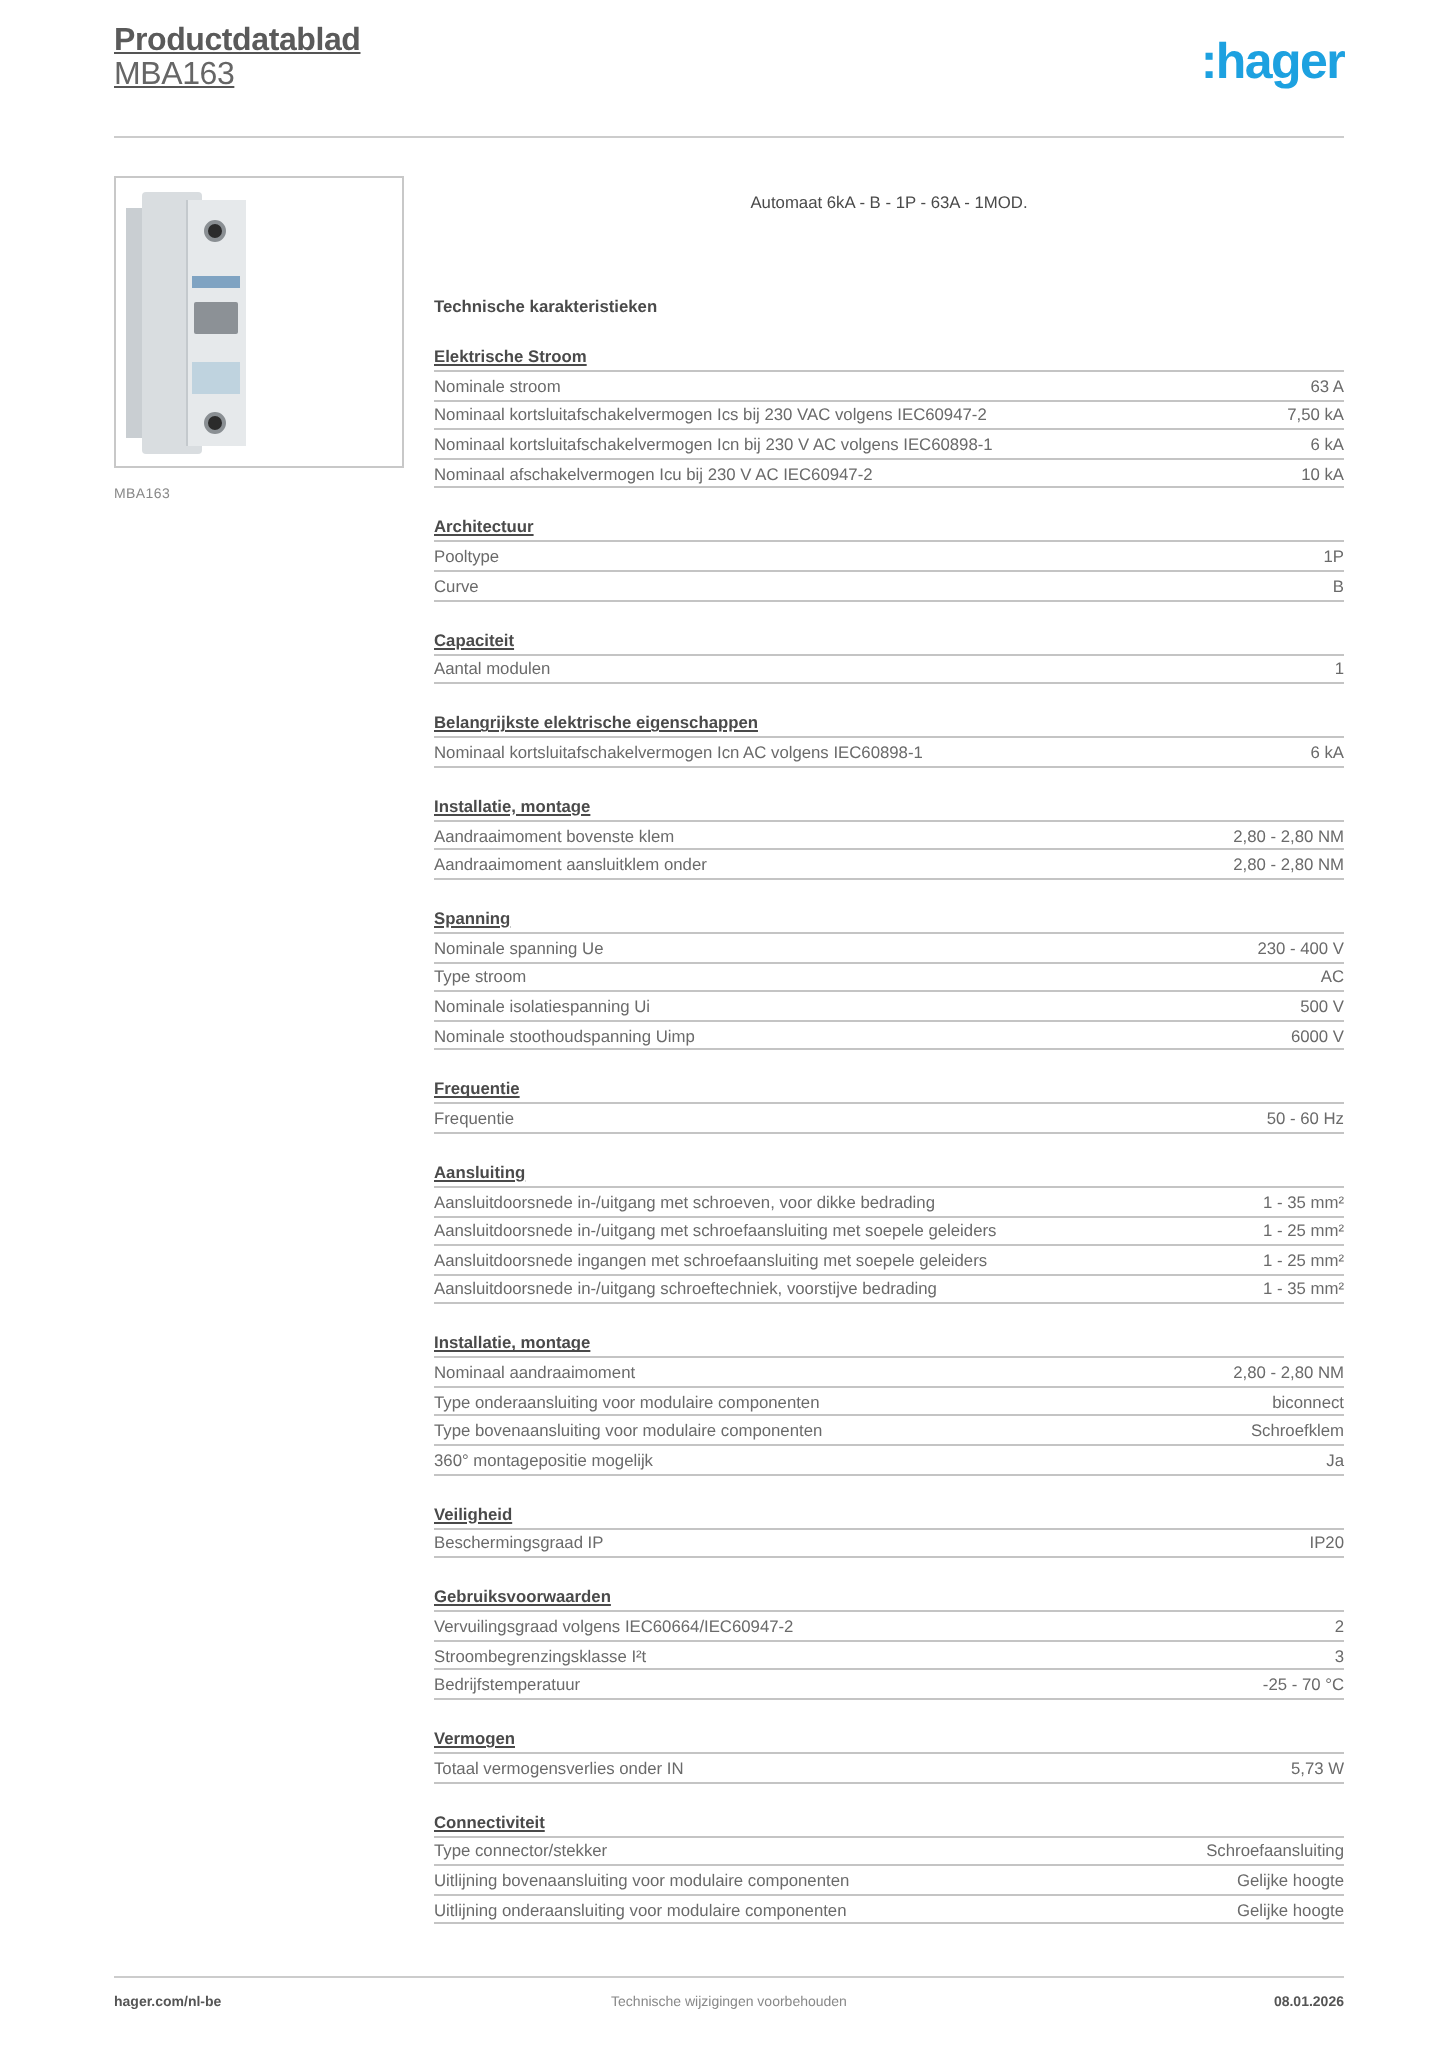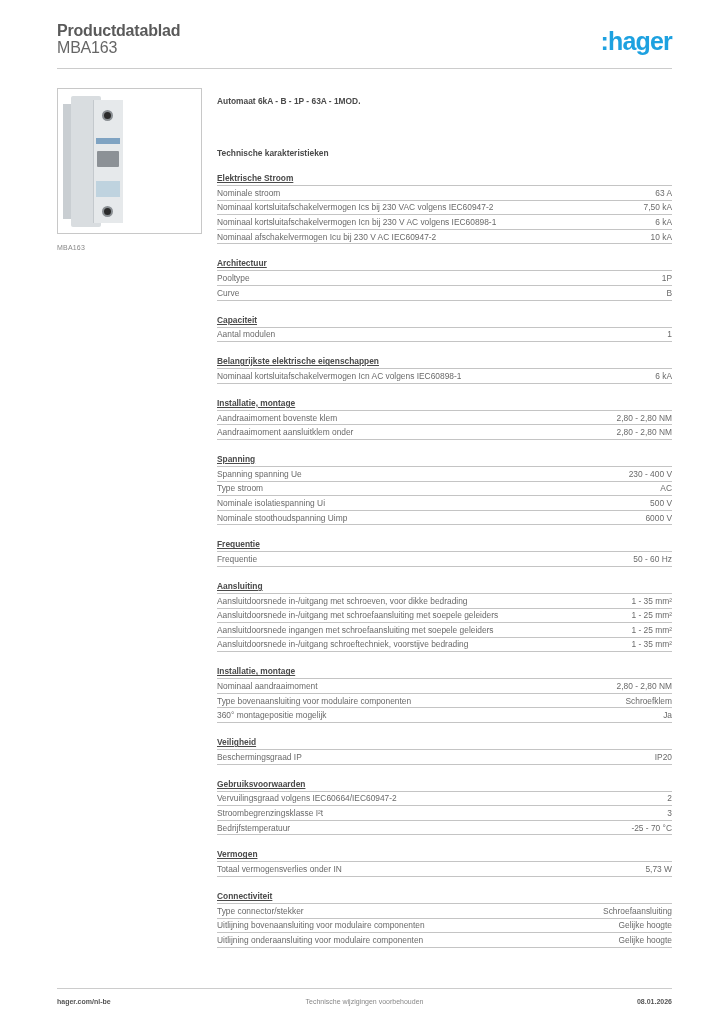--- a/index.html
+++ b/index.html
@@ -1,40 +1,40 @@
 <!DOCTYPE html>
 <html><head>
   <meta charset="utf-8">
   <style>
     * { box-sizing: border-box; margin: 0; padding: 0; }
     html, body { width: 724px; height: 1024px; background: #ffffff; overflow: hidden; }
     body { font-family: "Liberation Sans", sans-serif; color: #555555; position: relative; }
 
-    .header { position: absolute; left: 57px; top: 22px; width: 615px; height: 48px; }
+    .header { position: absolute; left: 57px; top: 12px; width: 615px; height: 48px; text-decoration: underline; }
     .doc-title { font-size: 16px; font-weight: bold; color: #5a5a5a; line-height: 17px; letter-spacing: -0.2px; }
     .doc-subtitle { font-size: 16px; color: #666666; line-height: 18px; letter-spacing: -0.2px; }
     .logo { position: absolute; right: 0; top: 6px; font-size: 25px; font-weight: bold; color: #1da1e0; letter-spacing: -0.8px; line-height: 26px; }
     .header-rule { position: absolute; left: 57px; top: 68px; width: 615px; height: 1px; background: #cccccc; }
 
     .left-col { position: absolute; left: 57px; top: 88px; width: 145px; }
     .product-image { width: 145px; height: 146px; border: 1px solid #c8c8c8; position: relative; background: #ffffff; }
     .product-caption { font-size: 7px; color: #888888; margin-top: 10px; letter-spacing: 0.2px; }
 
     
     .mcb { position: absolute; left: 5px; top: 7px; width: 60px; height: 131px; }
     .mcb-body { position: absolute; left: 8px; top: 0; width: 30px; height: 131px; background: #d9dde0; border-radius: 2px; }
     .mcb-side { position: absolute; left: 0; top: 8px; width: 10px; height: 115px; background: #c9ced2; }
     .mcb-front { position: absolute; left: 30px; top: 4px; width: 30px; height: 123px; background: #e6e9eb; border-left: 1px solid #c4c9cd; }
     .mcb-screw { position: absolute; left: 39px; width: 11px; height: 11px; border-radius: 50%; background: #2b2b2b; border: 2px solid #8a8f93; }
     .mcb-label { position: absolute; left: 33px; top: 42px; width: 24px; height: 6px; background: #7fa3c2; }
     .mcb-toggle { position: absolute; left: 34px; top: 55px; width: 22px; height: 16px; background: #8c9196; border-radius: 1px; }
     .mcb-window { position: absolute; left: 33px; top: 85px; width: 24px; height: 16px; background: #bfd3df; }
 
     .main { position: absolute; left: 217px; top: 95px; width: 455px; }
-    .product-name { font-size: 8.4px; font-weight: bold; color: #4a4a4a; height: 12px; line-height: 12px; }
+    .product-name { font-size: 8.4px; font-weight: normal; color: #4a4a4a; height: 12px; line-height: 12px; text-align: center; }
     .section-heading { font-size: 8.4px; font-weight: bold; color: #4a4a4a; margin-top: 40px; height: 12px; line-height: 12px; }
 
     .group { margin-top: 13px; }
     .group:first-of-type { margin-top: 0; }
     .group-title { font-size: 8.4px; font-weight: bold; color: #4a4a4a; height: 12px; line-height: 12px; border-bottom: 1px solid #c4c4c4; padding-bottom: 1px; box-sizing: content-box; text-decoration: underline; }
     .row { display: flex; justify-content: space-between; align-items: center; height: 14.6px; border-bottom: 1px solid #c4c4c4; font-size: 8.4px; color: #6a6a6a; }
     .row .label { white-space: nowrap; }
     .row .value { white-space: nowrap; text-align: right; }
 
     .footer-rule { position: absolute; left: 57px; top: 988px; width: 615px; height: 1px; background: #cccccc; }
@@ -125,21 +125,21 @@
           <span class="value">2,80 - 2,80 NM</span>
         </div>
         <div class="row">
           <span class="label">Aandraaimoment aansluitklem onder</span>
           <span class="value">2,80 - 2,80 NM</span>
         </div>
       </div>
       <div class="group">
         <div class="group-title">Spanning</div>
         <div class="row">
-          <span class="label">Spanning spanning Ue</span>
+          <span class="label">Nominale spanning Ue</span>
           <span class="value">230 - 400 V</span>
         </div>
         <div class="row">
           <span class="label">Type stroom</span>
           <span class="value">AC</span>
         </div>
         <div class="row">
           <span class="label">Nominale isolatiespanning Ui</span>
           <span class="value">500 V</span>
         </div>
@@ -172,20 +172,24 @@
         <div class="row">
           <span class="label">Aansluitdoorsnede in-/uitgang schroeftechniek, voorstijve bedrading</span>
           <span class="value">1 - 35 mm²</span>
         </div>
       </div>
       <div class="group">
         <div class="group-title">Installatie, montage</div>
         <div class="row">
           <span class="label">Nominaal aandraaimoment</span>
           <span class="value">2,80 - 2,80 NM</span>
+        </div>
+        <div class="row">
+          <span class="label">Type onderaansluiting voor modulaire componenten</span>
+          <span class="value">biconnect</span>
         </div>
         <div class="row">
           <span class="label">Type bovenaansluiting voor modulaire componenten</span>
           <span class="value">Schroefklem</span>
         </div>
         <div class="row">
           <span class="label">360° montagepositie mogelijk</span>
           <span class="value">Ja</span>
         </div>
       </div>

